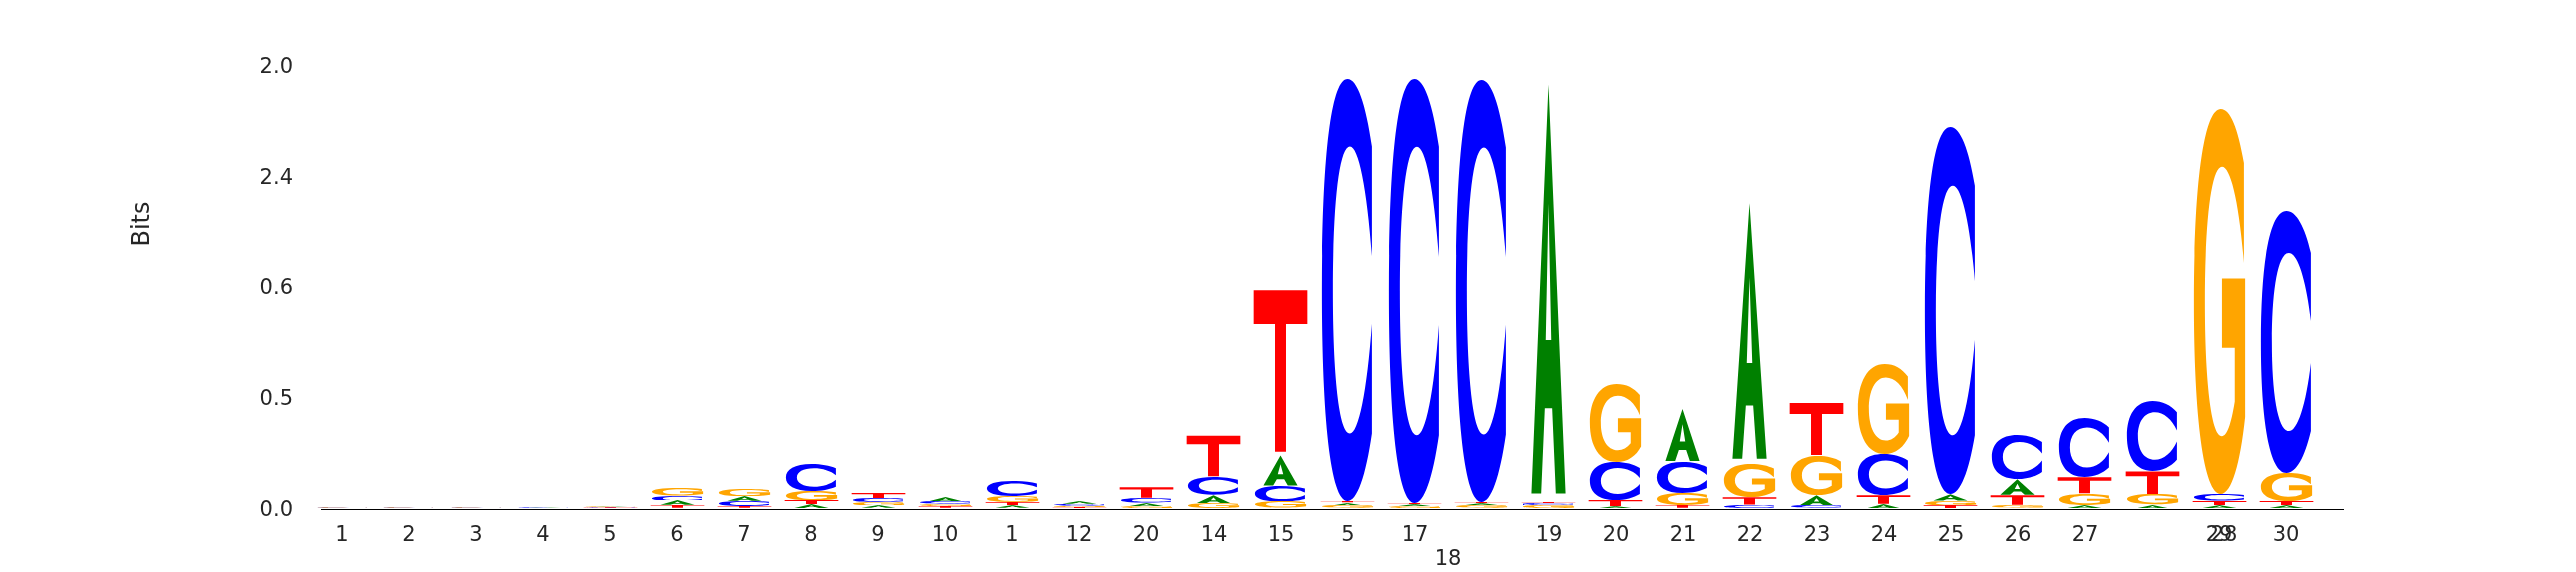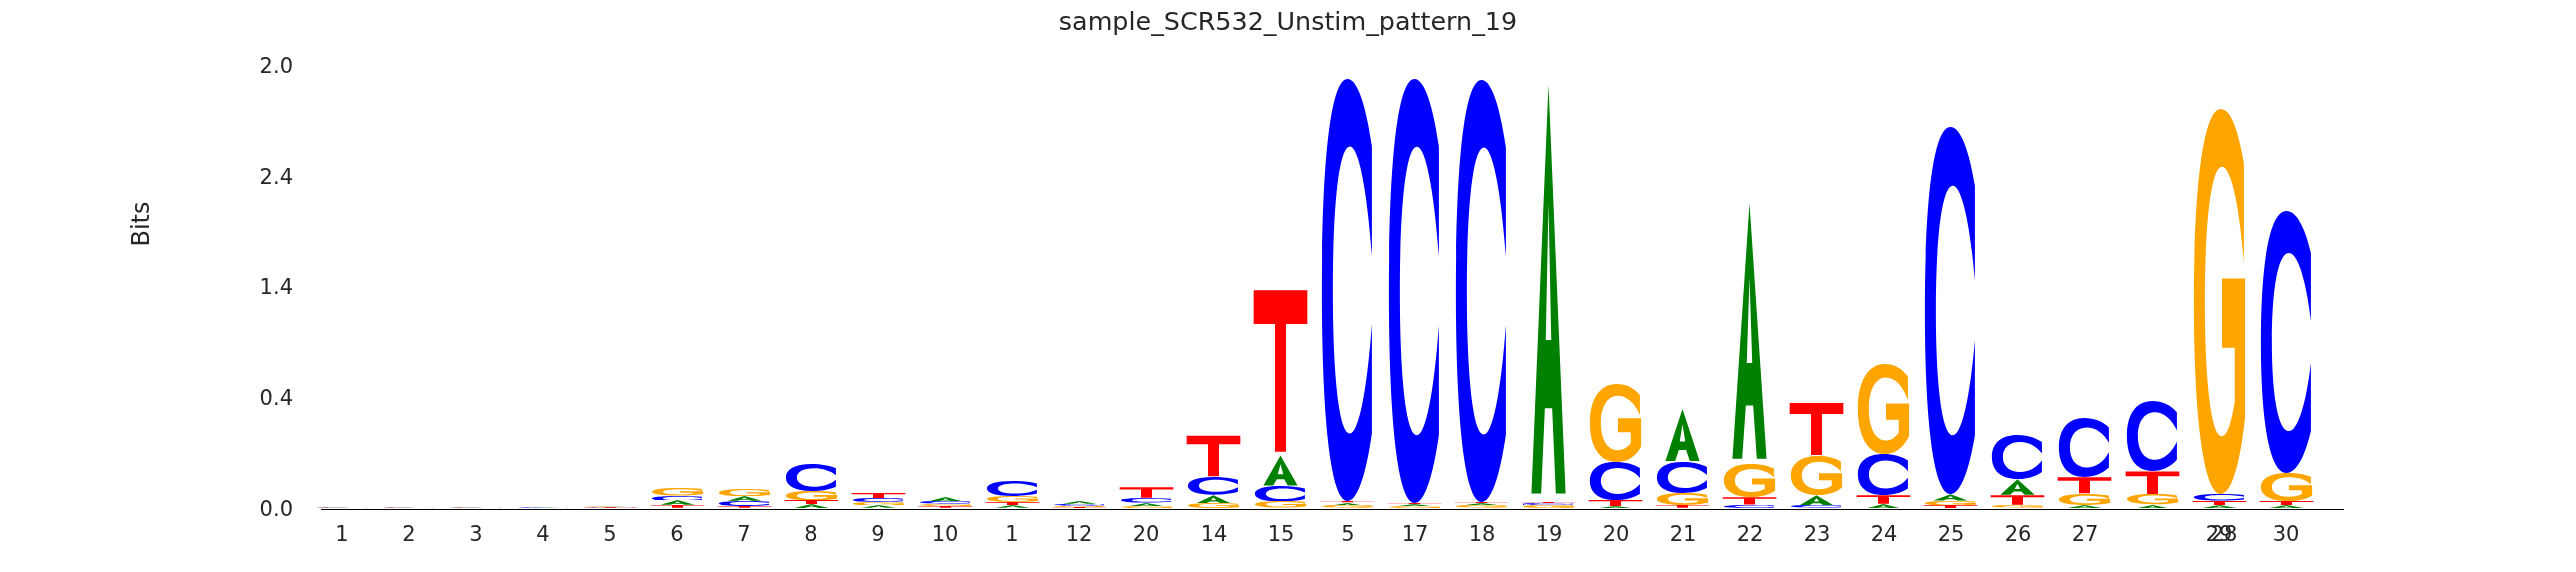--- a/index.html
+++ b/index.html
@@ -49,27 +49,26 @@
   .xtick{
     position:absolute; top:522px; width:76px; margin-left:-38px;
     text-align:center; font-size:21px; color:#262626;
   }
 </style>
 </head>
 <body>
 
 <div id="root">
 
-  <div id="title">sample_SCR532_Unstim_pattern_19</div>
 
   <div id="ylabel">Bits</div>
   <div id="yticks">
       <div class="ytick" style="top: 509px;">0.0</div>
-      <div class="ytick" style="top: 398px;">0.4</div>
-      <div class="ytick" style="top: 287px;">1.4</div>
+      <div class="ytick" style="top: 398px;">0.5</div>
+      <div class="ytick" style="top: 287px;">0.6</div>
       <div class="ytick" style="top: 177px;">2.4</div>
       <div class="ytick" style="top: 66px;">2.0</div>
     </div>
 
   <div id="plot">
     <div id="baseline"></div>
     <div id="stacks">
         <div class="stack" style="left: -9.5px; bottom: 64px;">
           <div class="glyph" style="height: 0.4px;">
             <svg viewBox="0 0 100 100" preserveAspectRatio="none" fill="#008000">
@@ -742,21 +741,21 @@
         <div class="xtick" style="left: 490px;">8</div>
         <div class="xtick" style="left: 557px;">9</div>
         <div class="xtick" style="left: 624px;">10</div>
         <div class="xtick" style="left: 691px;">1</div>
         <div class="xtick" style="left: 758px;">12</div>
         <div class="xtick" style="left: 825px;">20</div>
         <div class="xtick" style="left: 893px;">14</div>
         <div class="xtick" style="left: 960px;">15</div>
         <div class="xtick" style="left: 1027px;">5</div>
         <div class="xtick" style="left: 1094px;">17</div>
-        <div class="xtick" style="left: 1161px;">18</div>
+        <div class="xtick" style="left: 1127px; margin-top: 24px;">18</div>
         <div class="xtick" style="left: 1228px;">19</div>
         <div class="xtick" style="left: 1295px;">20</div>
         <div class="xtick" style="left: 1362px;">21</div>
         <div class="xtick" style="left: 1429px;">22</div>
         <div class="xtick" style="left: 1496px;">23</div>
         <div class="xtick" style="left: 1563px;">24</div>
         <div class="xtick" style="left: 1630px;">25</div>
         <div class="xtick" style="left: 1697px;">26</div>
         <div class="xtick" style="left: 1764px;">27</div>
         <div class="xtick" style="left: 1903px;">28</div>

